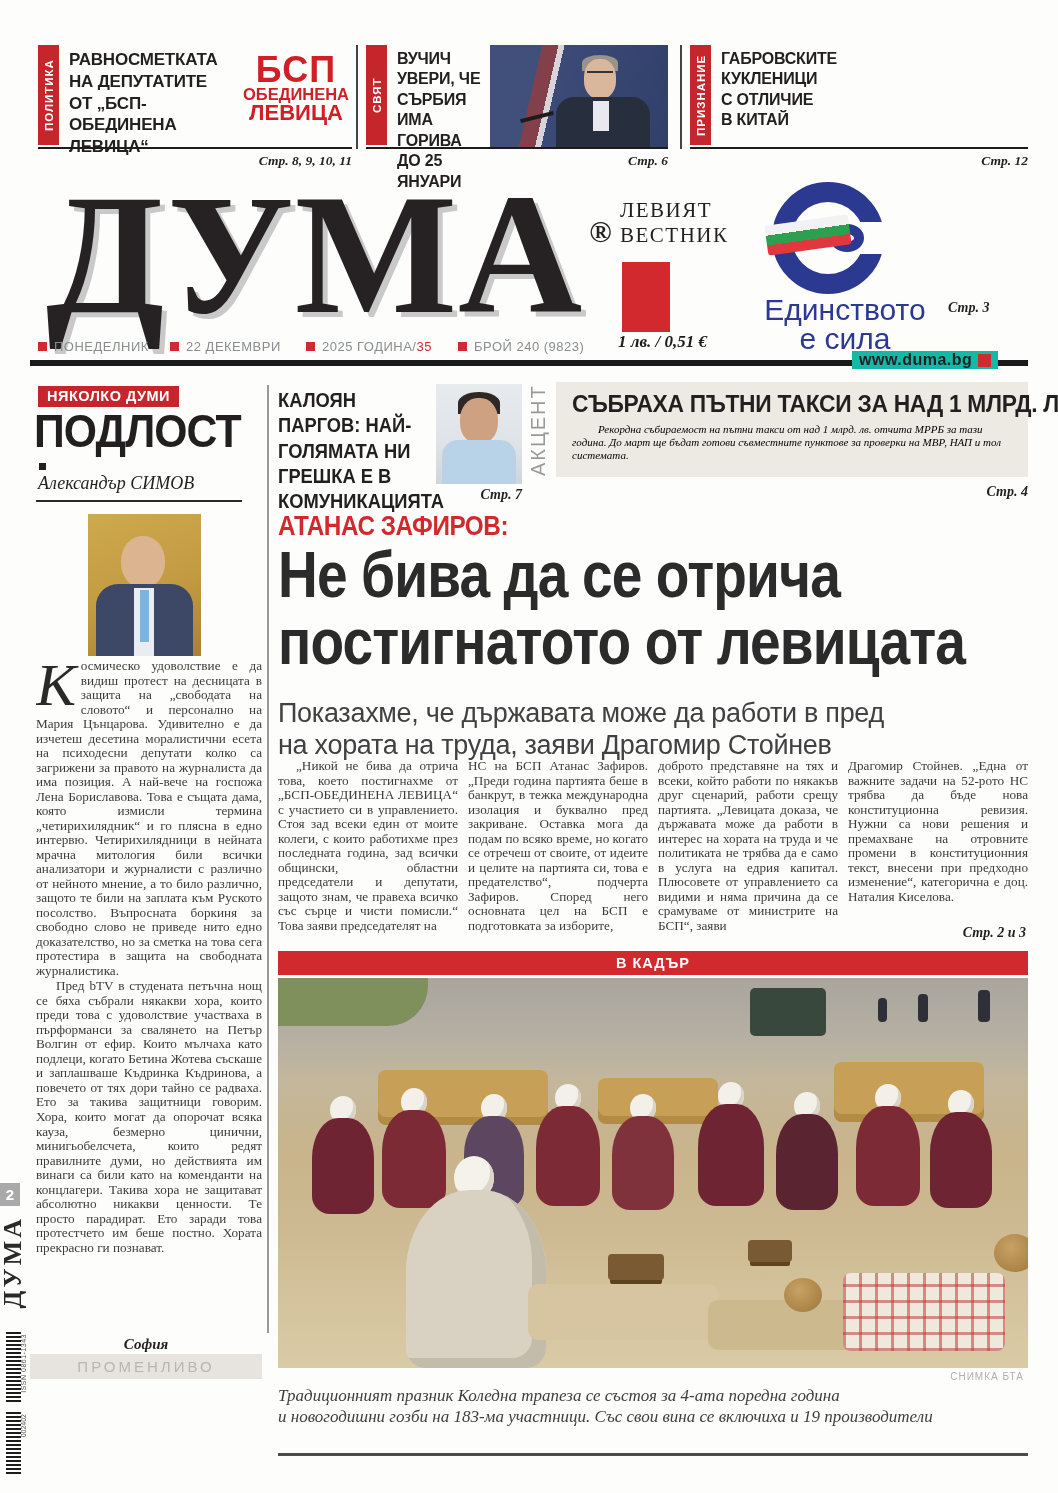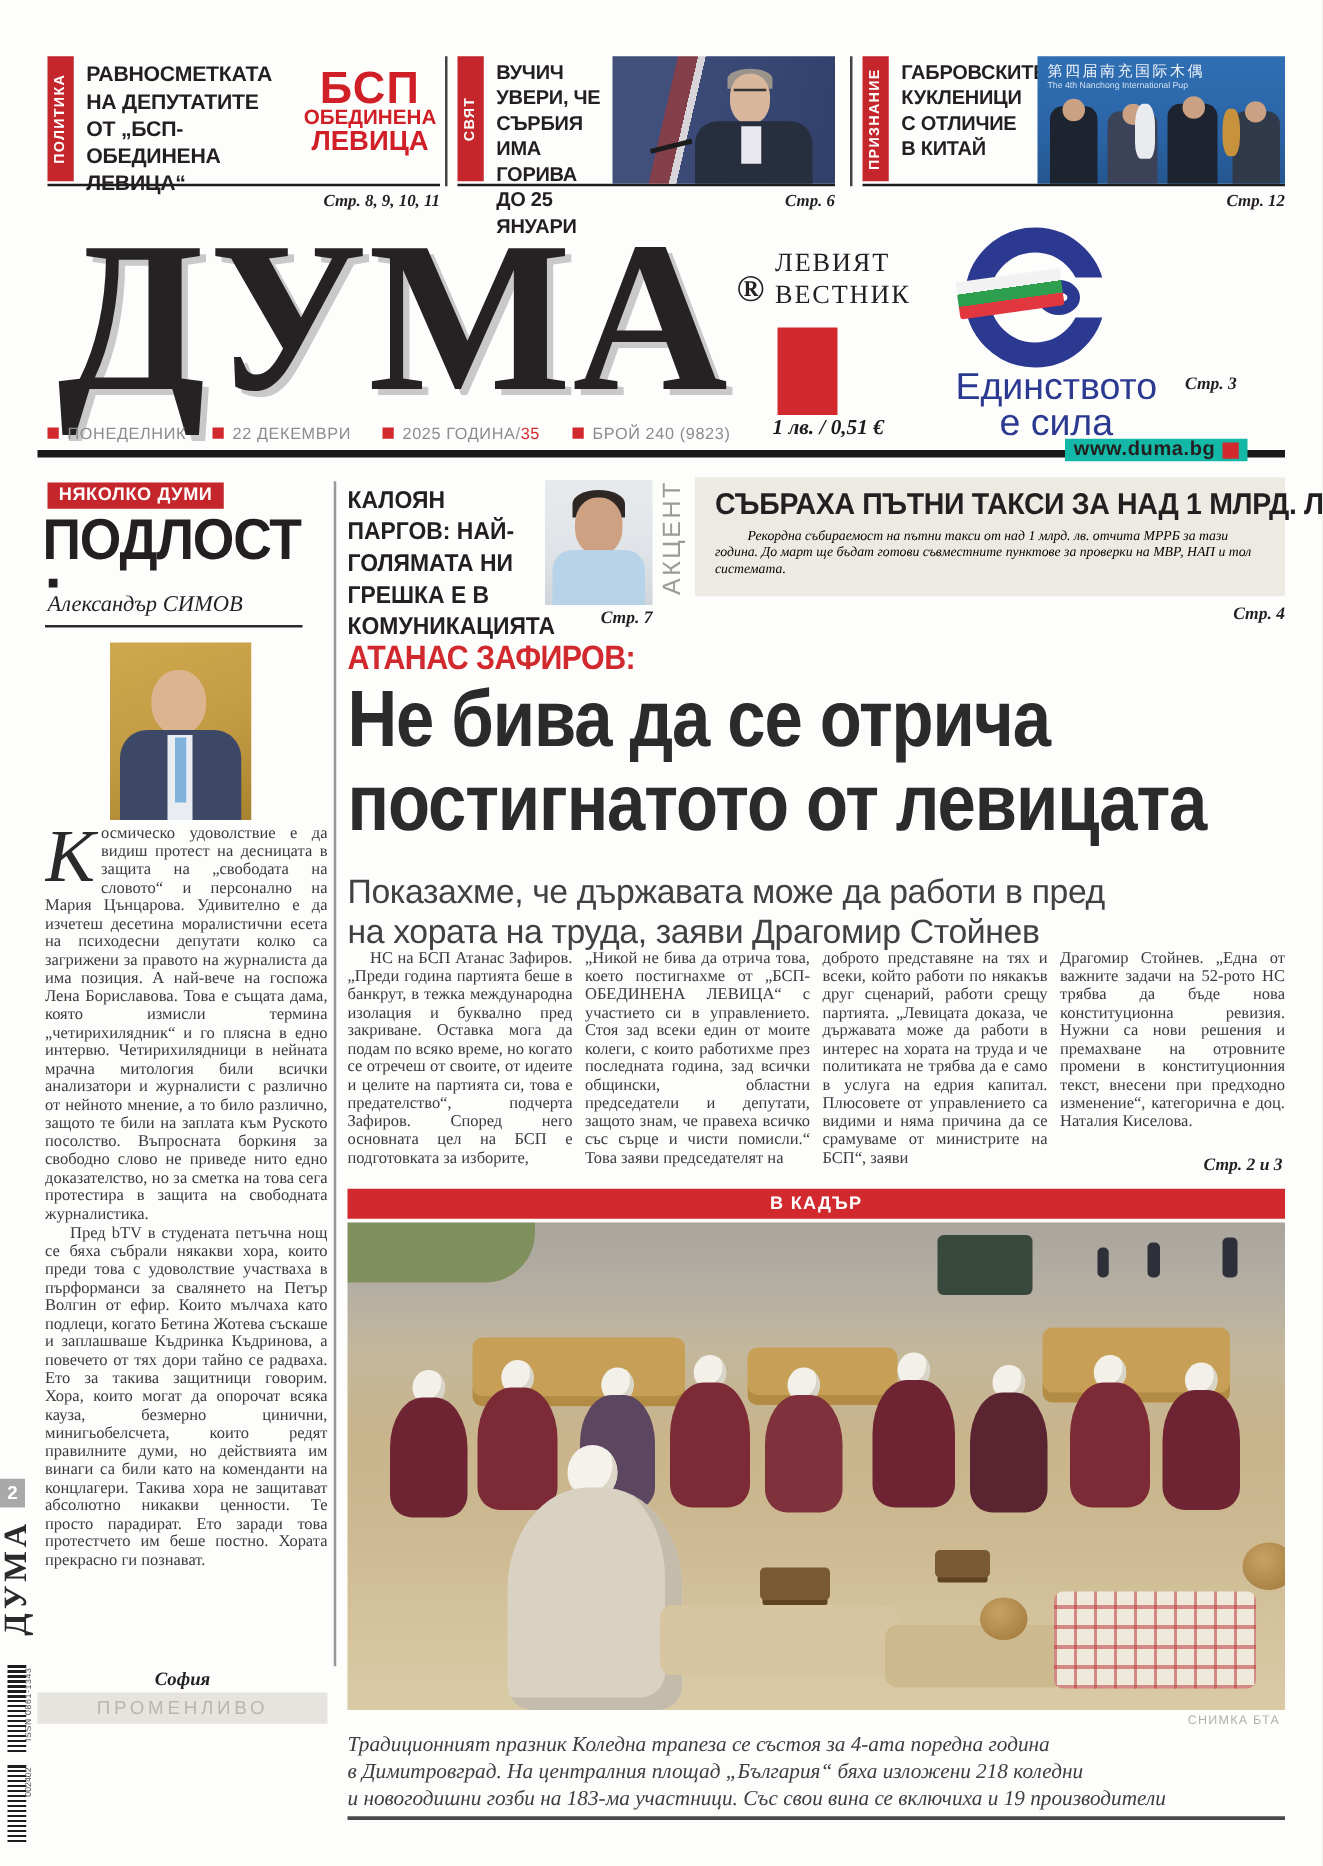--- a/index.html
+++ b/index.html
@@ -190,34 +190,20 @@
       </div>
     </div>
     <div class="page-ref">Стр. 6</div>
   </div>
   <div class="tsep" style="left:680px;"></div>
 
   <div class="teaser t3" style="left:690px; width:338px;">
     <div class="teaser-main">
       <div class="vtag">ПРИЗНАНИЕ</div>
       <div class="teaser-title" style="width:116px;">ГАБРОВСКИТЕ КУКЛЕНИЦИ С ОТЛИЧИЕ В КИТАЙ</div>
-      <div class="tphoto ph-china">
-        <span class="cn-line1">第四届南充国际木偶</span>
-        <span class="cn-line2">The 4th Nanchong International Pup</span>
-        <span class="cn-fig" style="left:10px; width:38px; height:62px;"></span>
-        <span class="cn-head" style="left:20px; top:34px; width:18px; height:18px;"></span>
-        <span class="cn-fig" style="left:56px; width:40px; height:58px; background:#3c4358;"></span>
-        <span class="cn-head" style="left:68px; top:38px; width:17px; height:17px;"></span>
-        <span class="cn-fig" style="left:104px; width:40px; height:64px;"></span>
-        <span class="cn-head" style="left:116px; top:32px; width:18px; height:18px;"></span>
-        <span class="cn-fig" style="left:156px; width:38px; height:58px; background:#303a4a;"></span>
-        <span class="cn-head" style="left:166px; top:36px; width:17px; height:17px;"></span>
-        <span class="cn-puppet"></span>
-        <span class="cn-puppet2"></span>
-      </div>
     </div>
     <div class="page-ref">Стр. 12</div>
   </div>
 
   <div class="mast-title"><span>ДУМА</span><span class="mast-reg">®</span></div>
   <div class="tagline">
     <div>ЛЕВИЯТ</div>
     <div>ВЕСТНИК</div>
   </div>
   <div class="red-square"></div>
@@ -286,22 +272,22 @@
   <div class="lead-kicker">АТАНАС ЗАФИРОВ:</div>
   <div class="lead-hl">
     <div>Не бива да се отрича</div>
     <div>постигнатото от левицата</div>
   </div>
   <div class="lead-sub">
     <div>Показахме, че държавата може да работи в пред</div>
     <div>на хората на труда, заяви Драгомир Стойнев</div>
   </div>
   <div class="lead-cols">
+    <div>„Никой не бива да отрича това, което постигнахме от „БСП-ОБЕДИНЕНА ЛЕВИЦА“ с участието си в управлението. Стоя зад всеки един от моите колеги, с които работихме през последната година, зад всички общински, областни председатели и депутати, защото знам, че правеха всичко със сърце и чисти помисли.“ Това заяви председателят на</div>
     <div>НС на БСП Атанас Зафиров. „Преди година партията беше в банкрут, в тежка международна изолация и буквално пред закриване. Оставка мога да подам по всяко време, но когато се отречеш от своите, от идеите и целите на партията си, това е предателство“, подчерта Зафиров. Според него основната цел на БСП е подготовката за изборите,</div>
-    <div>„Никой не бива да отрича това, което постигнахме от „БСП-ОБЕДИНЕНА ЛЕВИЦА“ с участието си в управлението. Стоя зад всеки един от моите колеги, с които работихме през последната година, зад всички общински, областни председатели и депутати, защото знам, че правеха всичко със сърце и чисти помисли.“ Това заяви председателят на</div>
     <div>доброто представяне на тях и всеки, който работи по някакъв друг сценарий, работи срещу партията. „Левицата доказа, че държавата може да работи в интерес на хората на труда и че политиката не трябва да е само в услуга на едрия капитал. Плюсовете от управлението са видими и няма причина да се срамуваме от министрите на БСП“, заяви</div>
     <div>Драгомир Стойнев. „Една от важните задачи на 52-рото НС трябва да бъде нова конституционна ревизия. Нужни са нови решения и премахване на отровните промени в конституционния текст, внесени при предходно изменение“, категорична е доц. Наталия Киселова.</div>
   </div>
   <div class="lead-ref pref">Стр. 2 и 3</div>
 
   <div class="vk-bar">В КАДЪР</div>
   <div class="big-photo">
     <span class="bp-grass"></span>
     <span class="bp-bin"></span>
     <span class="bp-far" style="left:640px; top:16px; width:10px; height:28px;"></span>
@@ -354,21 +340,20 @@
     <span class="bp-mat" style="left:430px; top:322px; width:150px; height:50px; background:#cdb98e;"></span>
     <span class="bp-cloth"></span>
     <span class="bp-basket" style="left:506px; top:300px; width:38px; height:34px;"></span>
     <span class="bp-basket" style="left:716px; top:256px; width:42px; height:38px;"></span>
     <span class="bp-stool" style="left:330px; top:276px; width:56px; height:26px;"></span>
     <span class="bp-stool" style="left:470px; top:262px; width:44px; height:22px;"></span>
   </div>
   <div class="photo-credit">СНИМКА БТА</div>
   <div class="caption">
     <div>Традиционният празник Коледна трапеза се състоя за 4-ата поредна година</div>
-    <div>в Димитровград. На централния площад „България“ бяха изложени 218 коледни</div>
     <div>и новогодишни гозби на 183-ма участници. Със свои вина се включиха и 19 производители</div>
   </div>
   <div class="bottom-rule"></div>
 
   <div class="edge-num">2</div>
   <div class="edge-duma">ДУМА</div>
   <div class="barcode bc1"></div>
   <div class="issn">ISSN 0861-1343</div>
   <div class="barcode bc2"></div>
   <div class="bcnum">002402</div>

